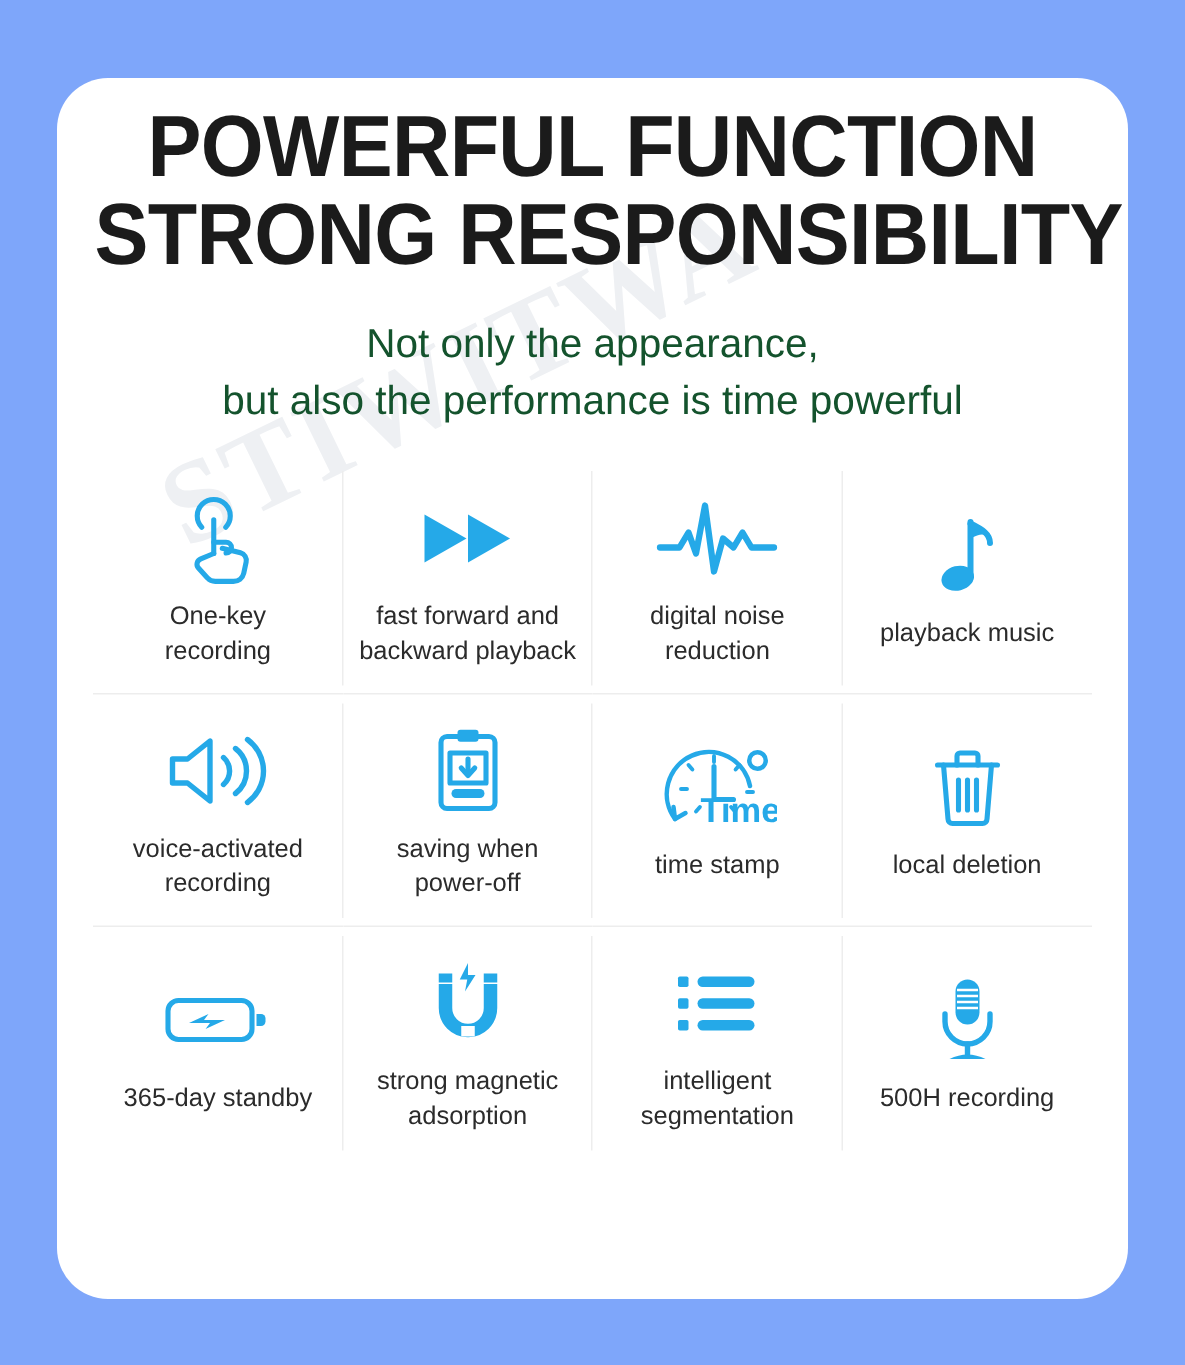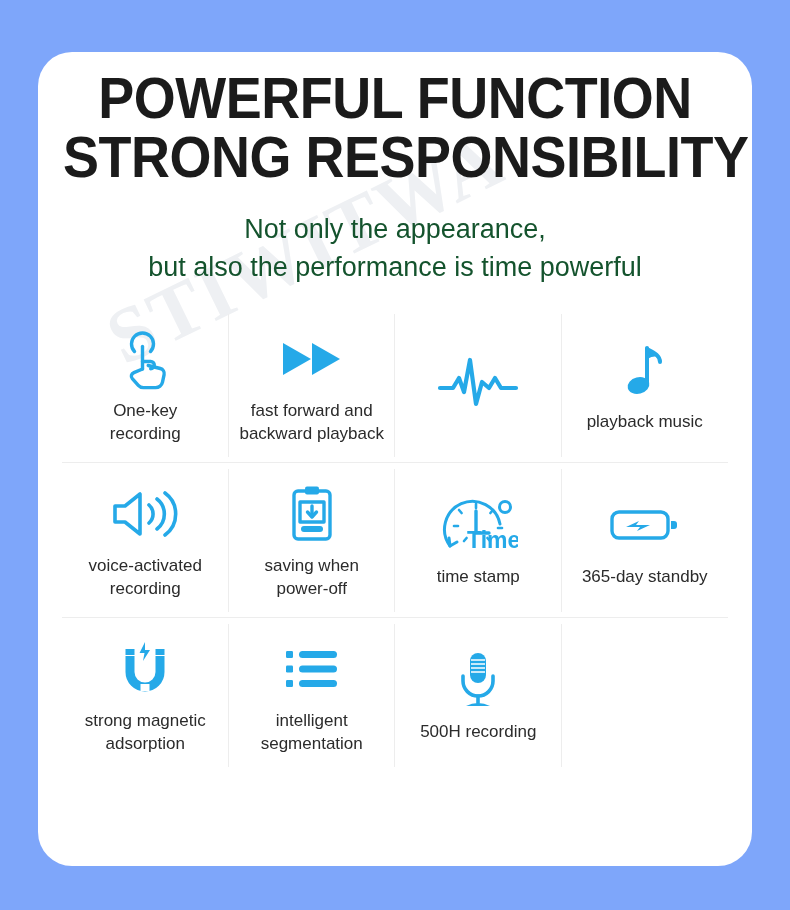--- a/index.html
+++ b/index.html
@@ -174,20 +174,21 @@
         </div>
         <div class="cell-label">fast forward and<br>backward playback</div>
       </div>
 
       <div class="cell">
         <div class="cell-icon">
           <svg width="82" height="56" viewBox="0 0 82 56">
             <polyline points="3,34 16,34 22,24 27,38 33,6 39,50 45,28 52,34 58,24 64,34 79,34" fill="none" stroke="#25a9e8" stroke-width="4.2" stroke-linecap="round" stroke-linejoin="round"></polyline>
           </svg>
         </div>
+        <div class="cell-label">digital noise<br>reduction</div>
       </div>
 
       <div class="cell">
         <div class="cell-icon">
           <svg width="44" height="60" viewBox="0 0 44 60">
             <path d="M24 8 L24 44" stroke="#25a9e8" stroke-width="4" stroke-linecap="round" fill="none"></path>
             <path d="M24 8 C31 12 36 15 36 21 C36 17 33 14 24 19 Z" fill="#25a9e8"></path>
             <path d="M24 9 C32 13 37 16 37 22" stroke="#25a9e8" stroke-width="4" fill="none" stroke-linecap="round"></path>
             <ellipse cx="15.5" cy="45.5" rx="11" ry="8.2" fill="#25a9e8" transform="rotate(-14 15.5 45.5)"></ellipse>
           </svg>
@@ -244,20 +245,33 @@
             </g>
             <g fill="none" stroke="#25a9e8" stroke-width="3.4" stroke-linecap="round">
               <path d="M38 17 v22 h13"></path>
             </g>
             <text x="29" y="54" font-family="Liberation Sans, sans-serif" font-size="23" font-weight="700" fill="#25a9e8">Time</text>
           </svg>
         </div>
         <div class="cell-label">time stamp</div>
       </div>
 
+      <div class="cell">
+        <div class="cell-icon">
+          <svg width="52" height="58" viewBox="0 0 52 58">
+            <g fill="none" stroke="#25a9e8" stroke-width="3.4" stroke-linecap="round" stroke-linejoin="round">
+              <path d="M6 14 h40"></path>
+              <path d="M19 14 V8 a2 2 0 0 1 2-2 h10 a2 2 0 0 1 2 2 v6"></path>
+              <path d="M10 14 l3 36 a3 3 0 0 0 3 3 h20 a3 3 0 0 0 3-3 l3-36"></path>
+              <path d="M20 24 v20 M26 24 v20 M32 24 v20"></path>
+            </g>
+          </svg>
+        </div>
+        <div class="cell-label">local deletion</div>
+      </div>
 
       <div class="cell">
         <div class="cell-icon">
           <svg width="72" height="42" viewBox="0 0 72 42">
             <g fill="none" stroke="#25a9e8" stroke-width="3.4" stroke-linejoin="round">
               <rect x="3" y="8" width="56" height="26" rx="7"></rect>
             </g>
             <path d="M62 17 h3 a3 3 0 0 1 3 3 v2 a3 3 0 0 1 -3 3 h-3 Z" fill="#25a9e8"></path>
             <path d="M17 23 l13 -6 l-3 4 h14 l-13 6 l3 -4 Z" fill="#25a9e8"></path>
           </svg>

